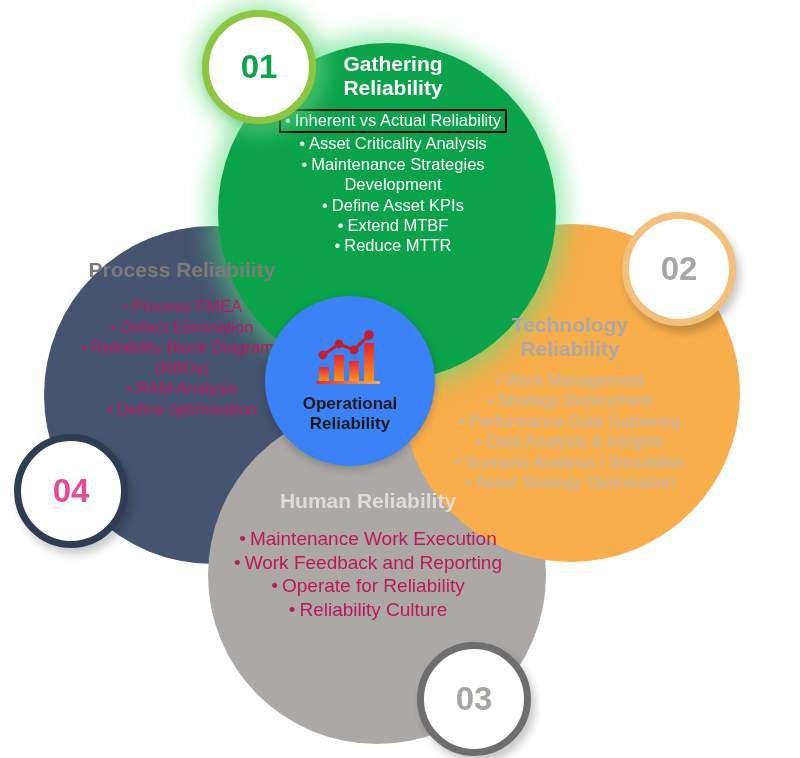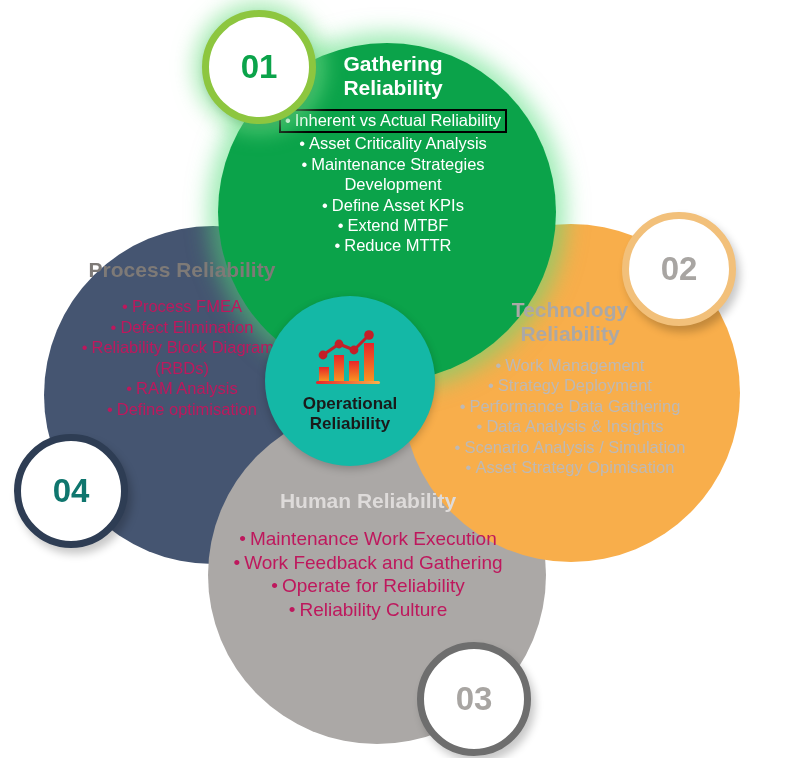--- a/index.html
+++ b/index.html
@@ -82,21 +82,21 @@
   #txt-equipment {
     left: 268px; top: 52px;
     width: 250px;
     color: #ffffff;
   }
   #txt-equipment .bubble-title { font-size: 21px; }
   #txt-equipment .bubble-list { font-size: 16.5px; }
 
   
   #txt-technology {
-    left: 420px; top: 298px;
+    left: 420px; top: 313px;
     width: 300px;
     color: #ADA9A7;
     text-align: center;
   }
   #txt-technology .bubble-title { font-size: 21px; color:#ABA8A6; }
   #txt-technology .bubble-list { font-size: 16.5px; color:#BDB9B6; }
 
   
   #txt-human {
     left: 198px; top: 489px;
@@ -121,21 +121,21 @@
     border: 2px solid #000000;
     padding: 0px 4px 1px 4px;
     line-height: 1.18;
   }
 
   
   #hub {
     position: absolute;
     left: 265px; top: 296px;
     width: 170px; height: 170px;
-    background: #14b8a6;
+    background: #3b82f6;
     border-radius: 50%;
     z-index: 30;
     box-shadow: 0 3px 9px rgba(0,0,0,0.22);
     display: flex;
     flex-direction: column;
     align-items: center;
     justify-content: center;
   }
   #hub .hub-icon { width: 74px; height: 58px; display:block; }
   #hub .hub-label {
@@ -179,21 +179,21 @@
     left: 417px; top: 642px;
     width: 114px; height: 114px;
     border: 7px solid #6E6E6E;
     color: #A8A5A2;
     box-shadow: 4px 6px 9px rgba(0,0,0,0.22);
   }
   #badge-04 {
     left: 14px; top: 434px;
     width: 114px; height: 114px;
     border: 7px solid #2E3D54;
-    color: #0f766e;
+    color: #ec4899;
     box-shadow: 4px 6px 9px rgba(0,0,0,0.22);
   }
 </style>
 </head>
 <body>
 
 <div id="stage">
 
   <div class="bubble bubble-slate"></div>
   <div class="bubble bubble-grey"></div>
@@ -231,21 +231,21 @@
       <li><span class="bullet">•</span><span>Asset Strategy Opimisation</span></li>
     </ul>
   </div>
 
   <div class="bubble-text" id="txt-human">
     <div class="bubble-title">
       <span>Human Reliability</span>
     </div>
     <ul class="bubble-list" style="margin-top:14px;">
       <li><span class="bullet">•</span><span>Maintenance Work Execution</span></li>
-      <li><span class="bullet">•</span><span>Work Feedback and Gathering</span></li>
+      <li><span class="bullet">•</span><span>Work Feedback and Reporting</span></li>
       <li><span class="bullet">•</span><span>Operate for Reliability</span></li>
       <li><span class="bullet">•</span><span>Reliability Culture</span></li>
     </ul>
   </div>
 
   <div class="bubble-text" id="txt-process">
     <div class="bubble-title">
       <span>Process Reliability</span>
     </div>
     <ul class="bubble-list" style="margin-top:14px;">

